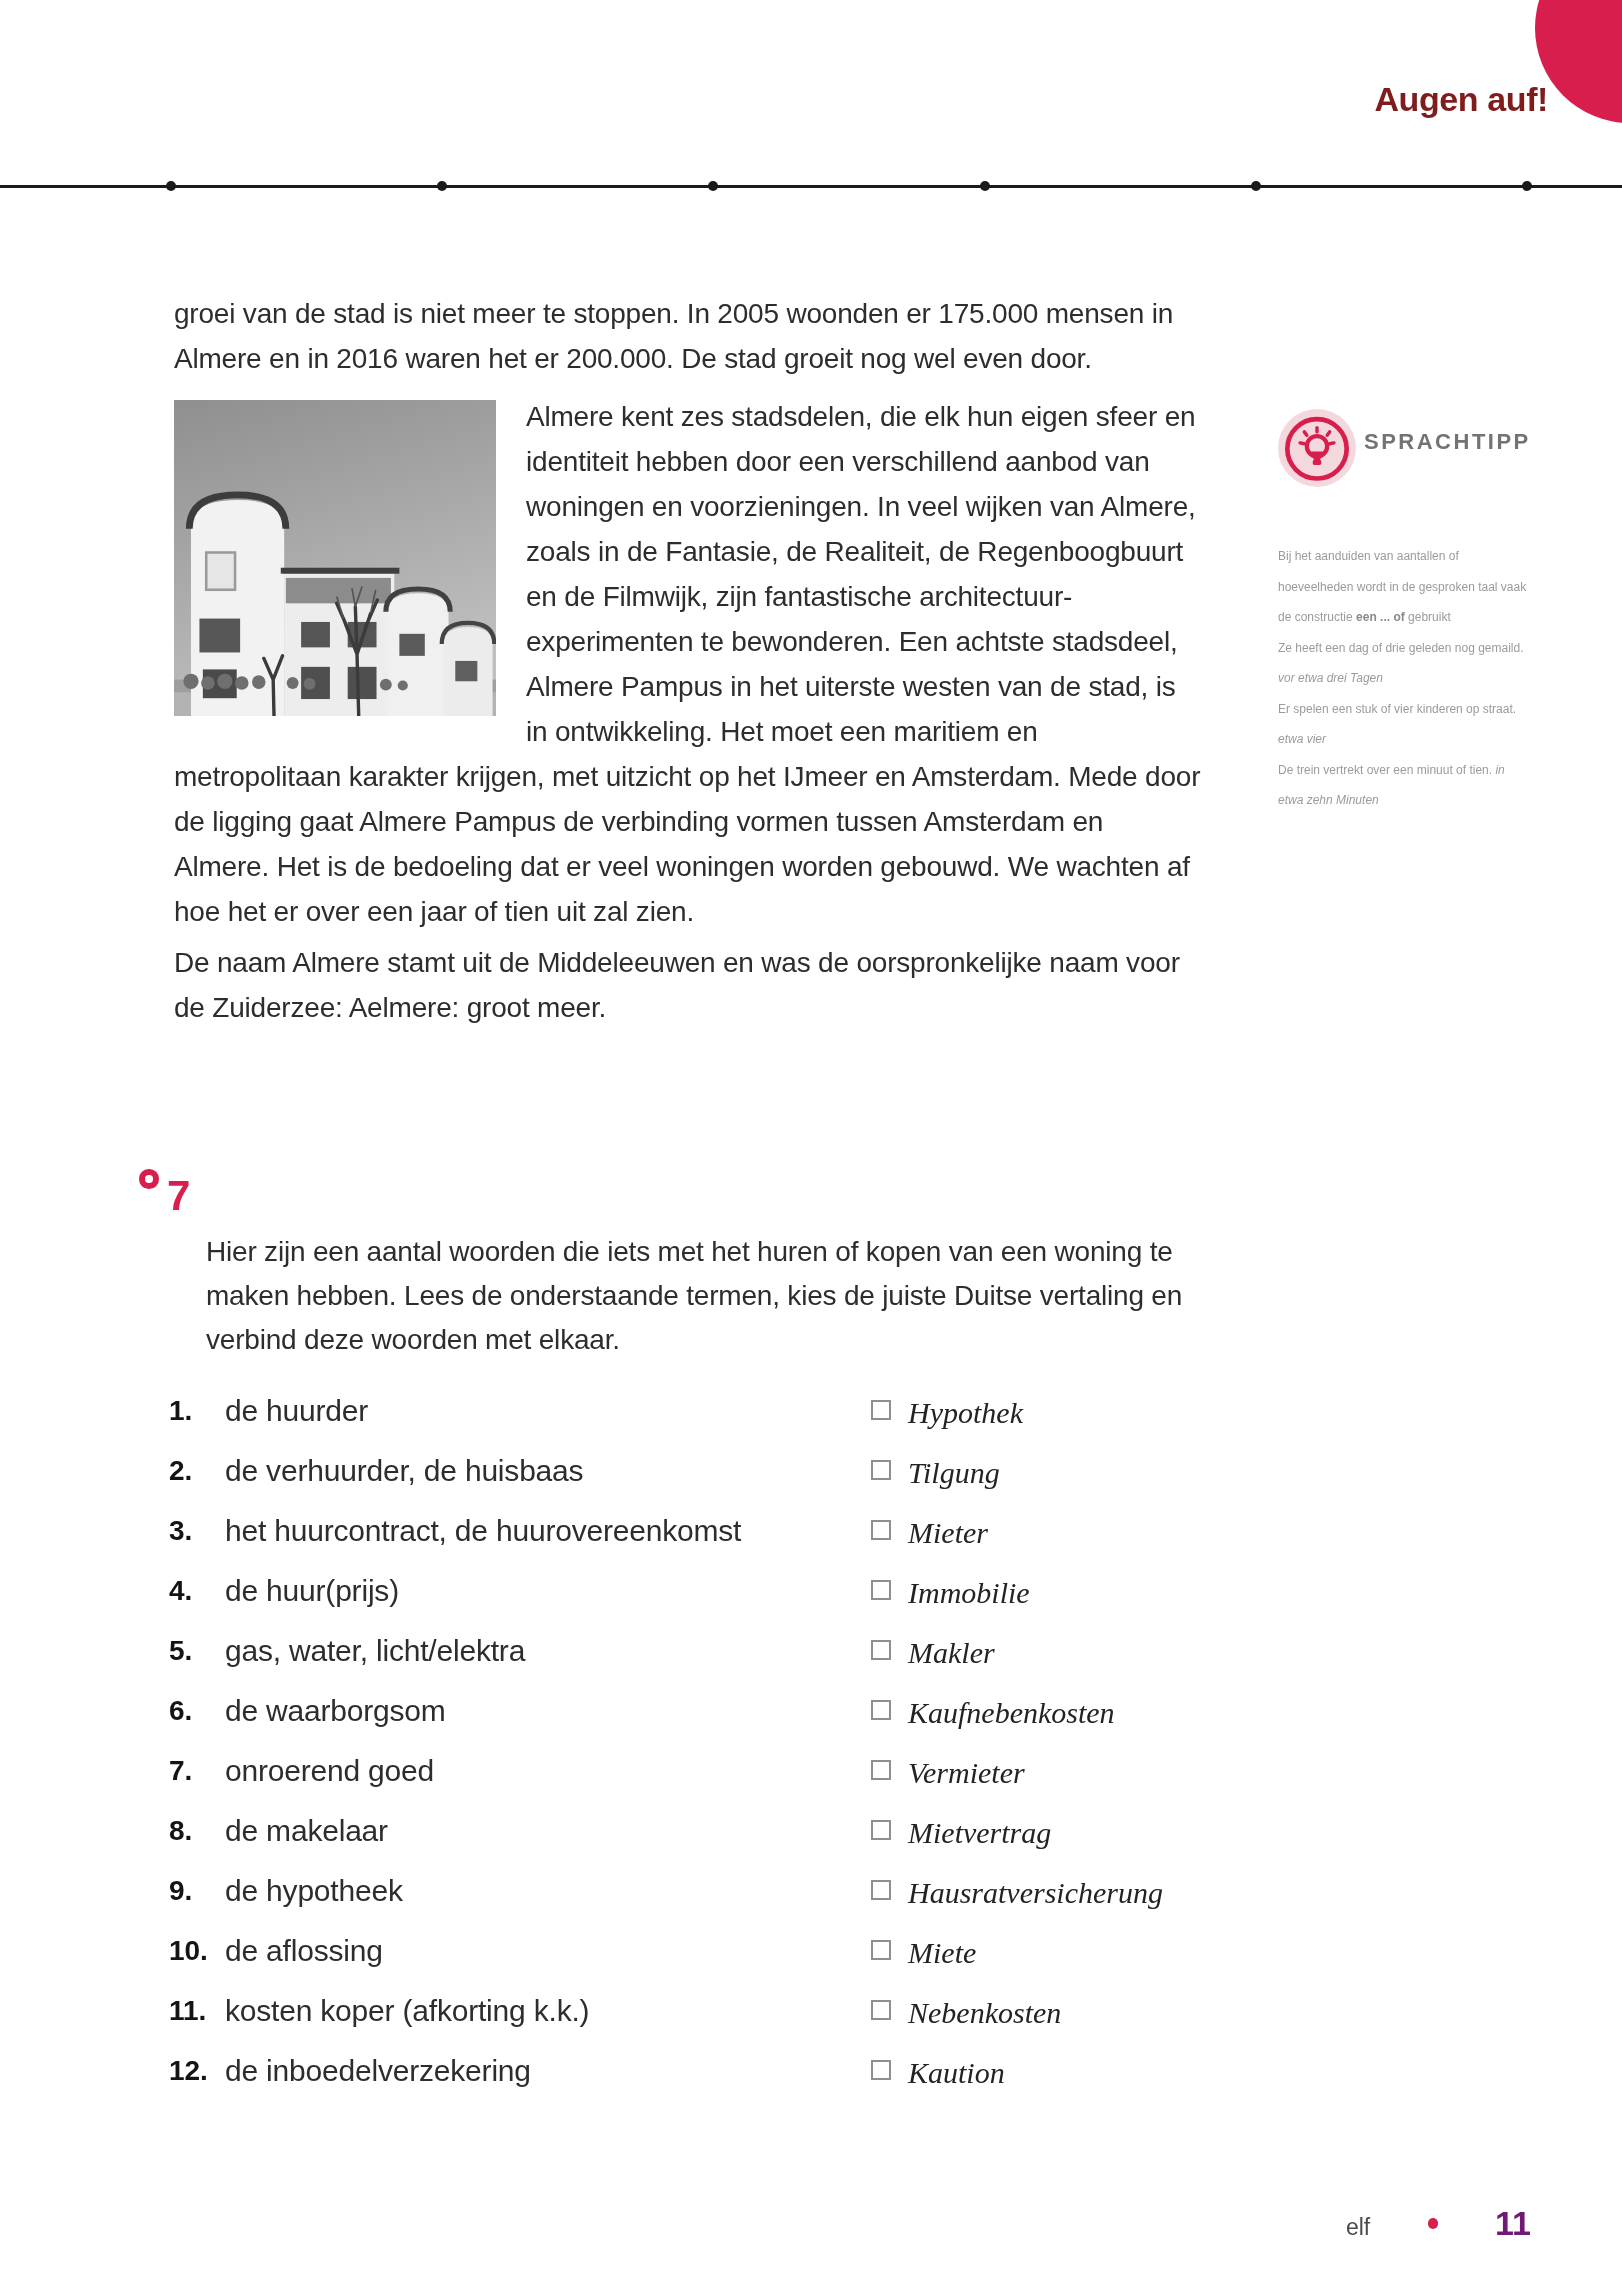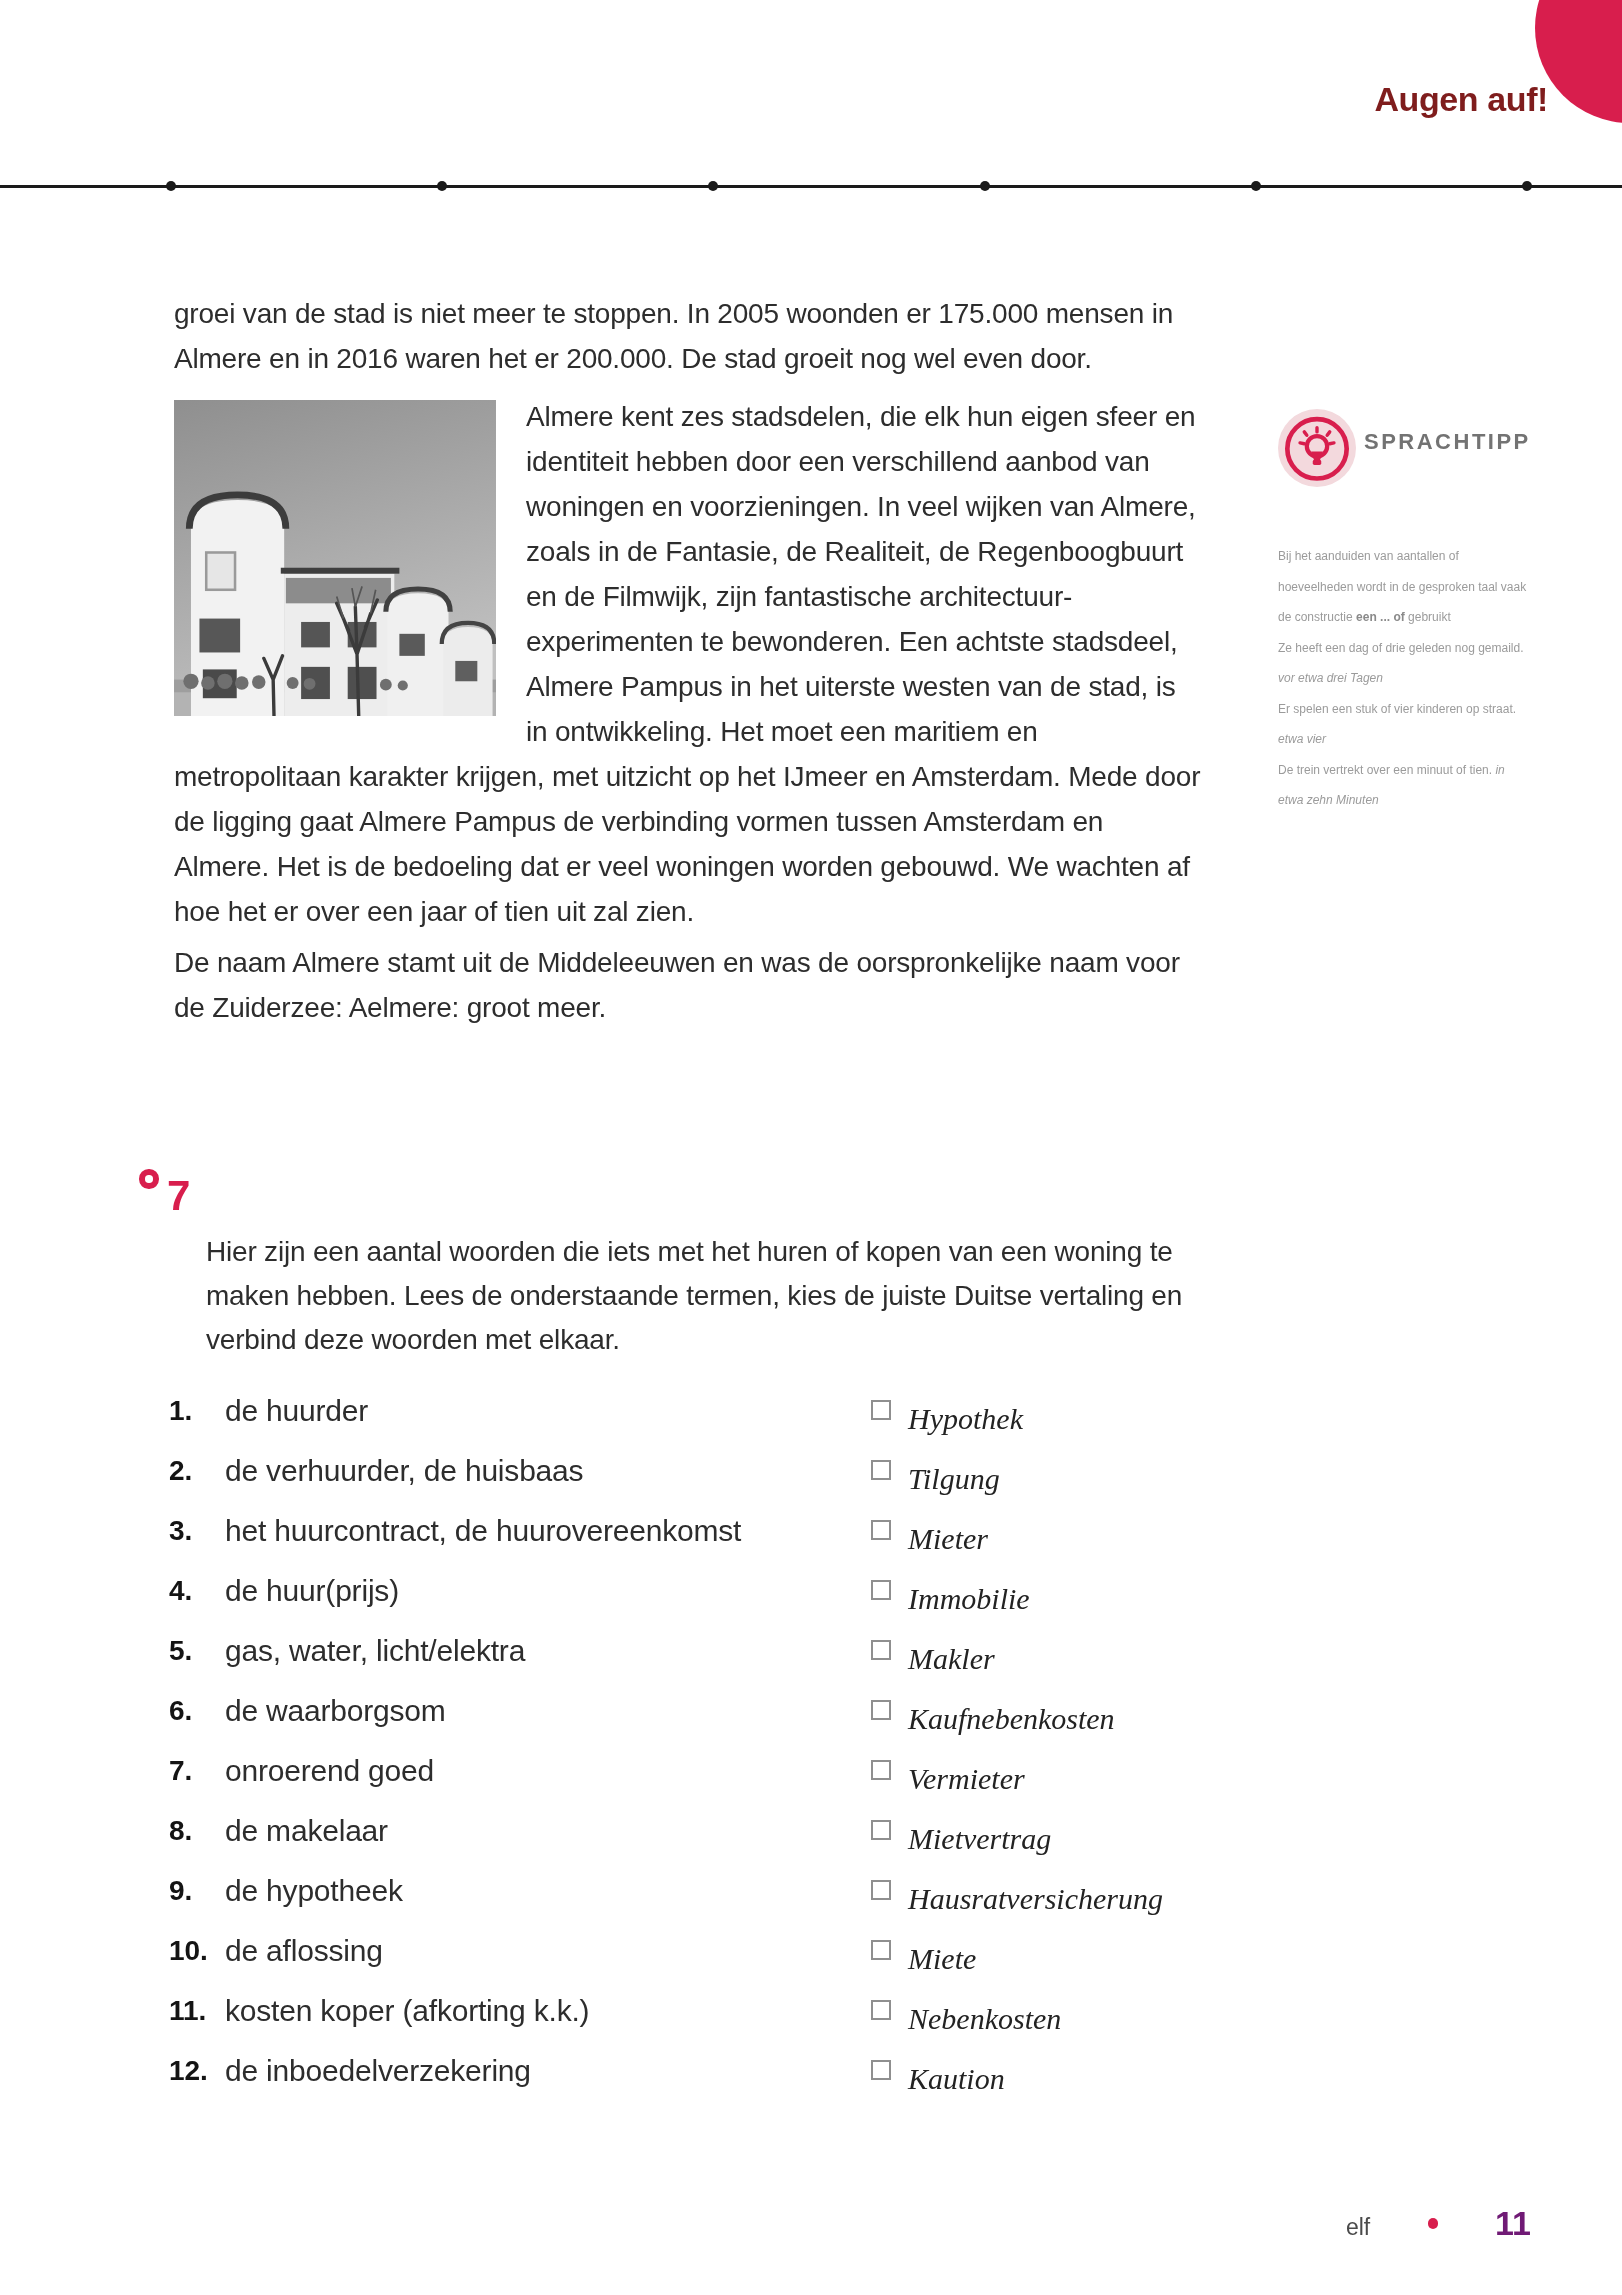--- a/index.html
+++ b/index.html
@@ -84,21 +84,21 @@
   .match-row .dutch{
     position:absolute;left:51px;top:0;height:60px;
     line-height:60px;font-size:30px;letter-spacing:-0.2px;
   }
   .match-row .checkbox{
     position:absolute;left:697px;top:18.6px;
     width:20.3px;height:20.3px;box-sizing:border-box;
     border:2.5px solid #8F8F8F;background:#fff;
   }
   .match-row .german{
-    position:absolute;left:734px;top:8px;height:60px;
+    position:absolute;left:734px;top:2px;height:60px;
     line-height:60px;
     font-family:"Liberation Serif", serif;
     font-style:italic;font-size:30px;color:#232323;
   }
   
   .footer{
     position:absolute;top:2204px;right:92px;
     display:flex;align-items:baseline;gap:48px;
   }
   .footer .word{font-size:23px;color:#4a4a4a;}

